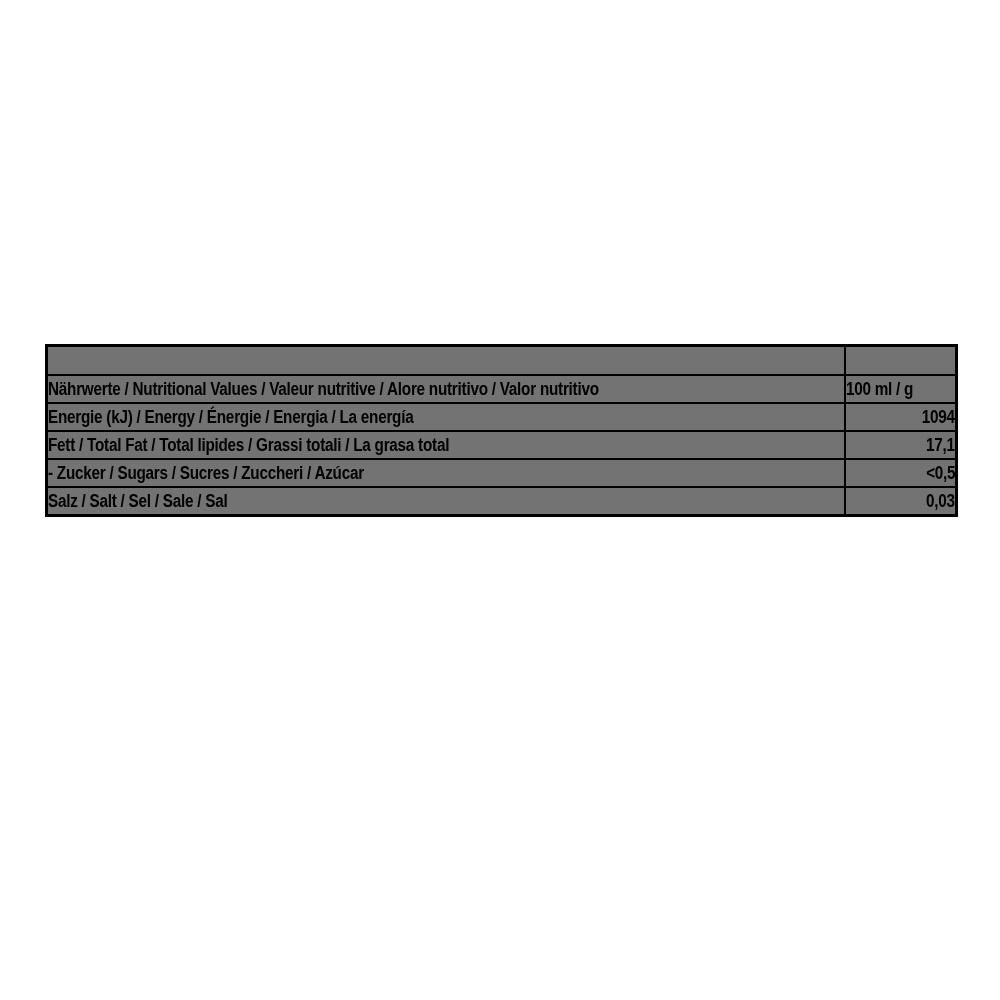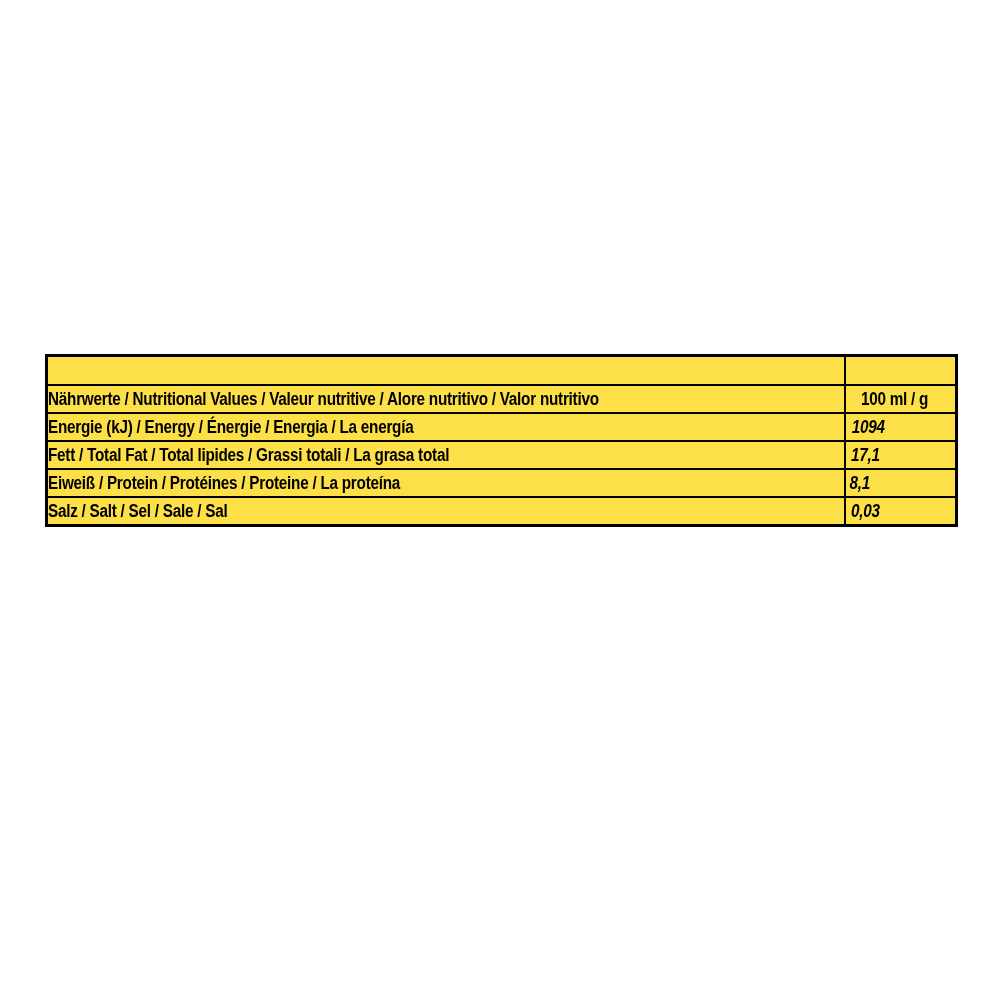--- a/index.html
+++ b/index.html
@@ -18,45 +18,44 @@
     height: 1000px;
     background: #ffffff;
   }
   table.nutrition {
     position: absolute;
     left: 45px;
     top: 344px;
     width: 910px;
     border-collapse: collapse;
     table-layout: fixed;
-    background: #fde047;
+    background: #737373;
     border: 3px solid #000000;
-    margin-top: 10px;
   }
   table.nutrition td {
     border: 2px solid #000000;
     height: 26px;
     padding: 0;
     vertical-align: middle;
     overflow: hidden;
   }
   tr.empty-row td {
     height: 27px;
   }
   td.label-cell {
     padding-left: 4px;
     text-align: left;
   }
   td.value-cell {
     padding-right: 5px;
-    font-style: italic;
+    text-align: right;
   }
   td.unit-cell {
     padding-left: 4px;
-    text-align: center;
+    text-align: left;
   }
   .ctext {
     display: inline-block;
     white-space: nowrap;
     font-weight: bold;
     font-size: 18px;
     line-height: 1;
     color: #000000;
     letter-spacing: -0.3px;
     transform: scaleX(0.85);
@@ -104,30 +103,30 @@
     <td class="label-cell">
       <span class="ctext">Fett / Total Fat / Total lipides / Grassi totali / La grasa total</span>
     </td>
     <td class="value-cell">
       <span class="ctext num">17,1</span>
     </td>
   </tr>
 
 
 
+  <tr>
+    <td class="label-cell">
+      <span class="ctext">- Zucker / Sugars / Sucres / Zuccheri / Azúcar</span>
+    </td>
+    <td class="value-cell">
+      <span class="ctext num">&lt;0,5</span>
+    </td>
+  </tr>
 
 
-  <tr>
-    <td class="label-cell">
-      <span class="ctext">Eiweiß / Protein / Protéines / Proteine / La proteína</span>
-    </td>
-    <td class="value-cell">
-      <span class="ctext num">8,1</span>
-    </td>
-  </tr>
 
   <tr>
     <td class="label-cell">
       <span class="ctext">Salz / Salt / Sel / Sale / Sal</span>
     </td>
     <td class="value-cell">
       <span class="ctext num">0,03</span>
     </td>
   </tr>
 </tbody>

